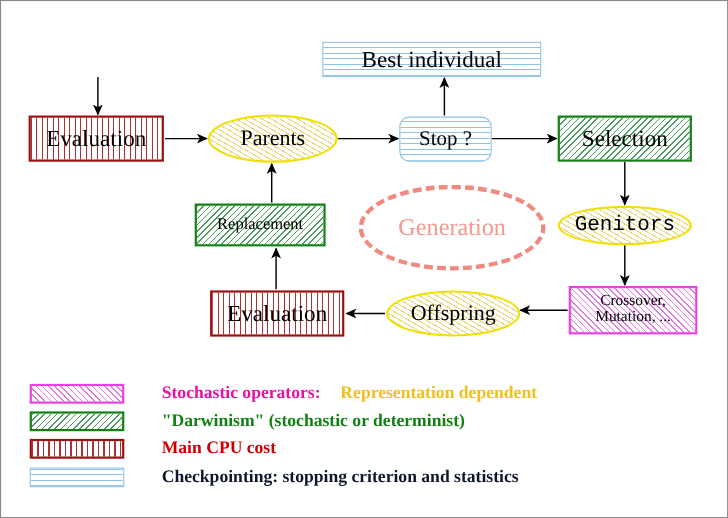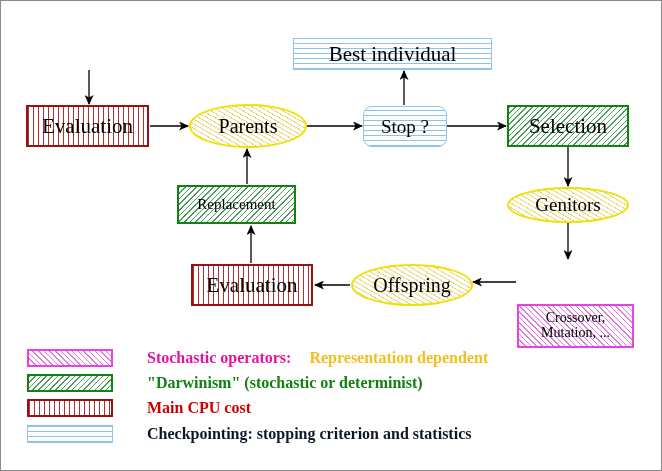--- a/index.html
+++ b/index.html
@@ -112,41 +112,44 @@
   </div>
 
   <div class="node fill-blue rounded" style="left:362px;top:105px;width:84px;height:41px;font-size:19px;">
     <span>Stop ?</span>
   </div>
 
   <div class="node fill-green" style="left:506px;top:104px;width:122px;height:42px;font-size:21px;">
     <span>Selection</span>
   </div>
 
-  <div class="node fill-yellow ellipse" style="left:506px;top:186px;width:122px;height:36px;font-size:19px;">
+  <div class="node fill-yellow ellipse" style="left:506px;top:186px;width:122px;height:36px;font-size:19px;font-family:Liberation Mono, monospace;">
     <span>Genitors</span>
   </div>
 
-  <div class="node fill-magenta" style="left:516px;top:259px;width:117px;height:44px;font-size:14px;flex-direction:column;margin-top:44px;">
+  <div class="node fill-magenta" style="left:516px;top:259px;width:117px;height:44px;font-size:14px;flex-direction:column;">
     <span>Crossover,</span>
     <span>Mutation, ...</span>
   </div>
 
   <div class="node fill-yellow ellipse" style="left:350px;top:263px;width:122px;height:42px;font-size:20px;">
     <span>Offspring</span>
   </div>
 
   <div class="node fill-red" style="left:190px;top:263px;width:122px;height:42px;font-size:21px;">
     <span>Evaluation</span>
   </div>
 
   <div class="node fill-green" style="left:176px;top:184px;width:119px;height:39px;font-size:15px;">
     <span>Replacement</span>
   </div>
 
+  <div class="node generation" style="left:325px;top:167px;width:170px;height:78px;font-size:22px;z-index:2;">
+    <span>Generation</span>
+  </div>
 
   <div id="legend">
 
     <div class="legend-row" style="top:13px;">
       <div class="swatch fill-magenta"></div>
       <div class="legend-text">
         <span class="lt-magenta">Stochastic operators:</span>
         <span class="lt-gold" style="margin-left:14px;">Representation dependent</span>
       </div>
     </div>

